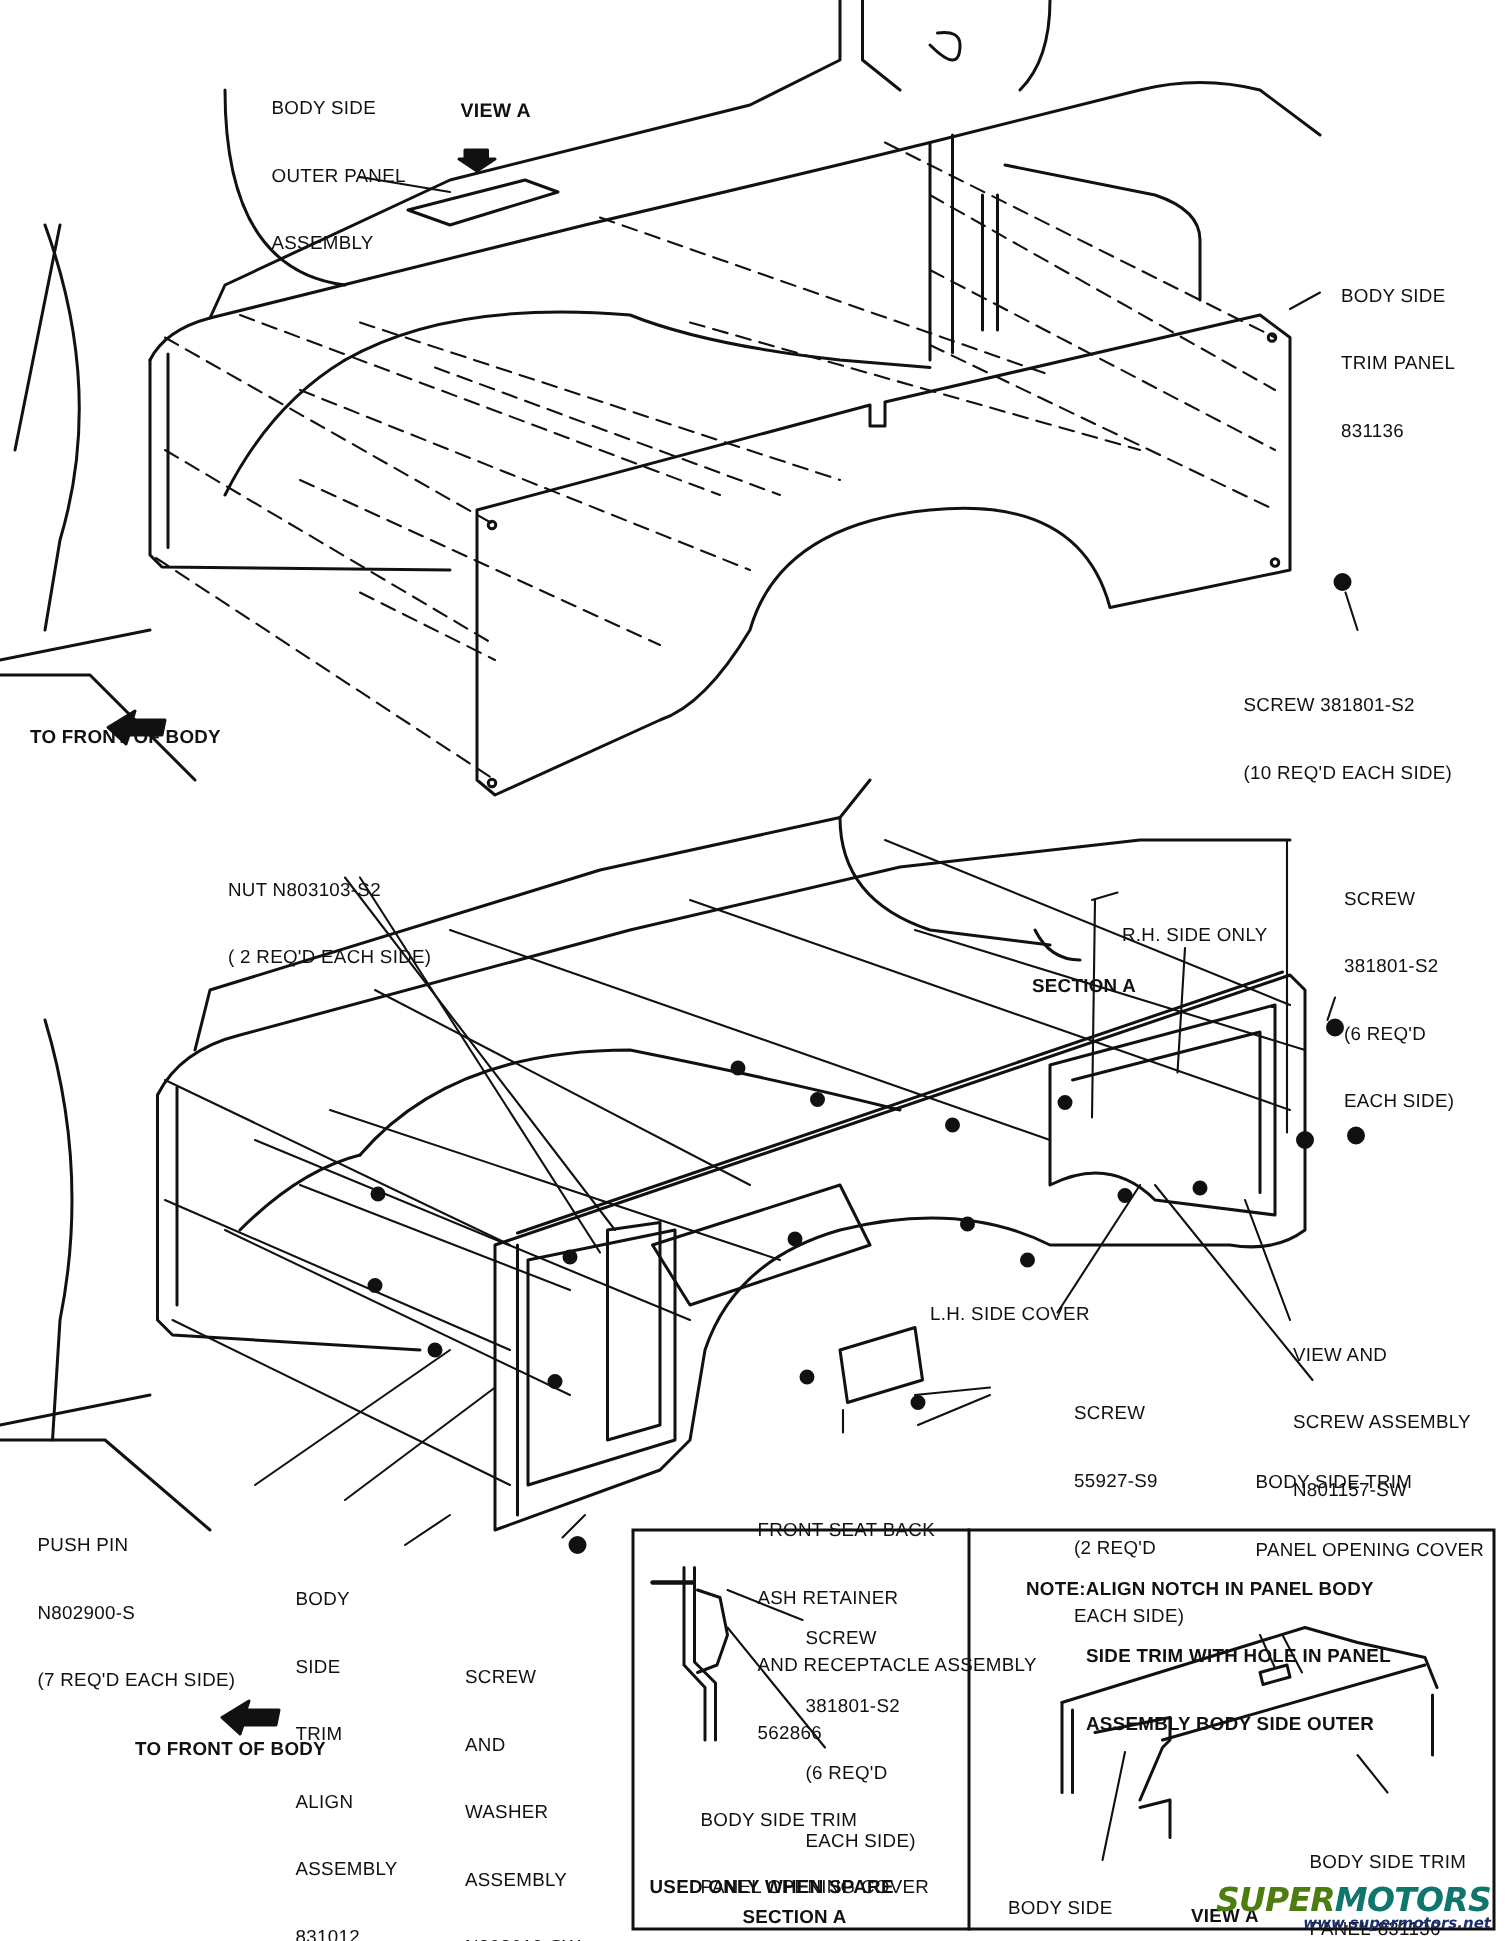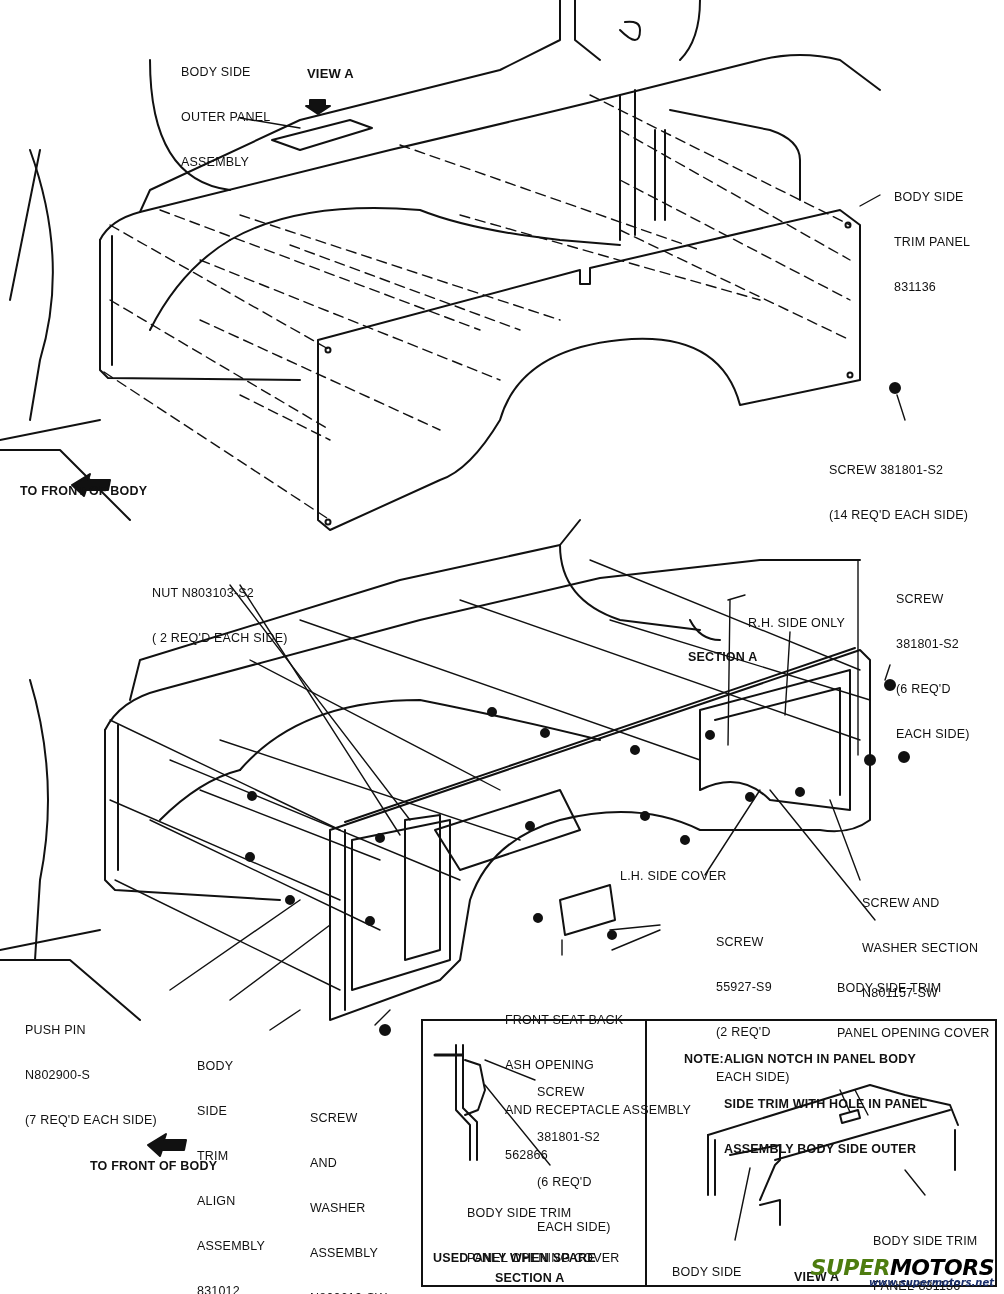--- a/index.html
+++ b/index.html
@@ -194,51 +194,51 @@
     <span class="line">ASSEMBLY</span>
   </div>
   <div class="lbl b" style="left:307px;top:66px;font-size:13px;">VIEW A</div>
   <div class="lbl" style="left:894px;top:160px;">
     <span class="line">BODY SIDE</span>
     <span class="line">TRIM PANEL</span>
     <span class="line">831136</span>
   </div>
   <div class="lbl" style="left:829px;top:433px;">
     <span class="line">SCREW 381801-S2</span>
-    <span class="line">(14 REQ'D EACH SIDE)</span>
+    <span class="line">(10 REQ'D EACH SIDE)</span>
   </div>
   <div class="lbl b" style="left:20px;top:484px;">TO FRONT OF BODY</div>
 
   <div class="lbl" style="left:152px;top:556px;">
     <span class="line">NUT N803103-S2</span>
     <span class="line">( 2 REQ'D EACH SIDE)</span>
   </div>
   <div class="lbl" style="left:896px;top:562px;">
     <span class="line">SCREW</span>
     <span class="line">381801-S2</span>
     <span class="line">(6 REQ'D</span>
     <span class="line">EACH SIDE)</span>
   </div>
   <div class="lbl" style="left:748px;top:616px;">R.H. SIDE ONLY</div>
   <div class="lbl b" style="left:688px;top:650px;">SECTION A</div>
   <div class="lbl" style="left:620px;top:869px;">L.H. SIDE COVER</div>
   <div class="lbl" style="left:862px;top:866px;">
-    <span class="line">SCREW AND</span>
-    <span class="line">WASHER SECTION</span>
+    <span class="line">VIEW AND</span>
+    <span class="line">SCREW ASSEMBLY</span>
     <span class="line">N801157-SW</span>
   </div>
   <div class="lbl" style="left:716px;top:905px;">
     <span class="line">SCREW</span>
     <span class="line">55927-S9</span>
     <span class="line">(2 REQ'D</span>
     <span class="line">EACH SIDE)</span>
   </div>
   <div class="lbl" style="left:505px;top:983px;">
     <span class="line">FRONT SEAT BACK</span>
-    <span class="line">ASH OPENING</span>
+    <span class="line">ASH RETAINER</span>
     <span class="line">AND RECEPTACLE ASSEMBLY</span>
     <span class="line">562866</span>
   </div>
   <div class="lbl" style="left:837px;top:951px;">
     <span class="line">BODY SIDE TRIM</span>
     <span class="line">PANEL OPENING COVER</span>
   </div>
   <div class="lbl" style="left:25px;top:993px;">
     <span class="line">PUSH PIN</span>
     <span class="line">N802900-S</span>
@@ -294,17 +294,17 @@
     
   </div>
   <div class="lbl" style="left:873px;top:1204px;">
     <span class="line">BODY SIDE TRIM</span>
     <span class="line">PANEL-831136</span>
   </div>
   <div class="lbl b" style="left:794px;top:1270px;">VIEW A</div>
 
   <div class="wm">
     <div class="wm-brand">
-      <span id="wm-a" style="color: #4d7c0f;">SUPER</span><span id="wm-b" style="color: #000000;">MOTORS</span>
+      <span id="wm-a" style="color: #4d7c0f;">SUPER</span><span id="wm-b" style="color: #0f766e;">MOTORS</span>
     </div>
     <div class="wm-url">www.supermotors.net</div>
   </div>
 </div>
 
 </body></html>

